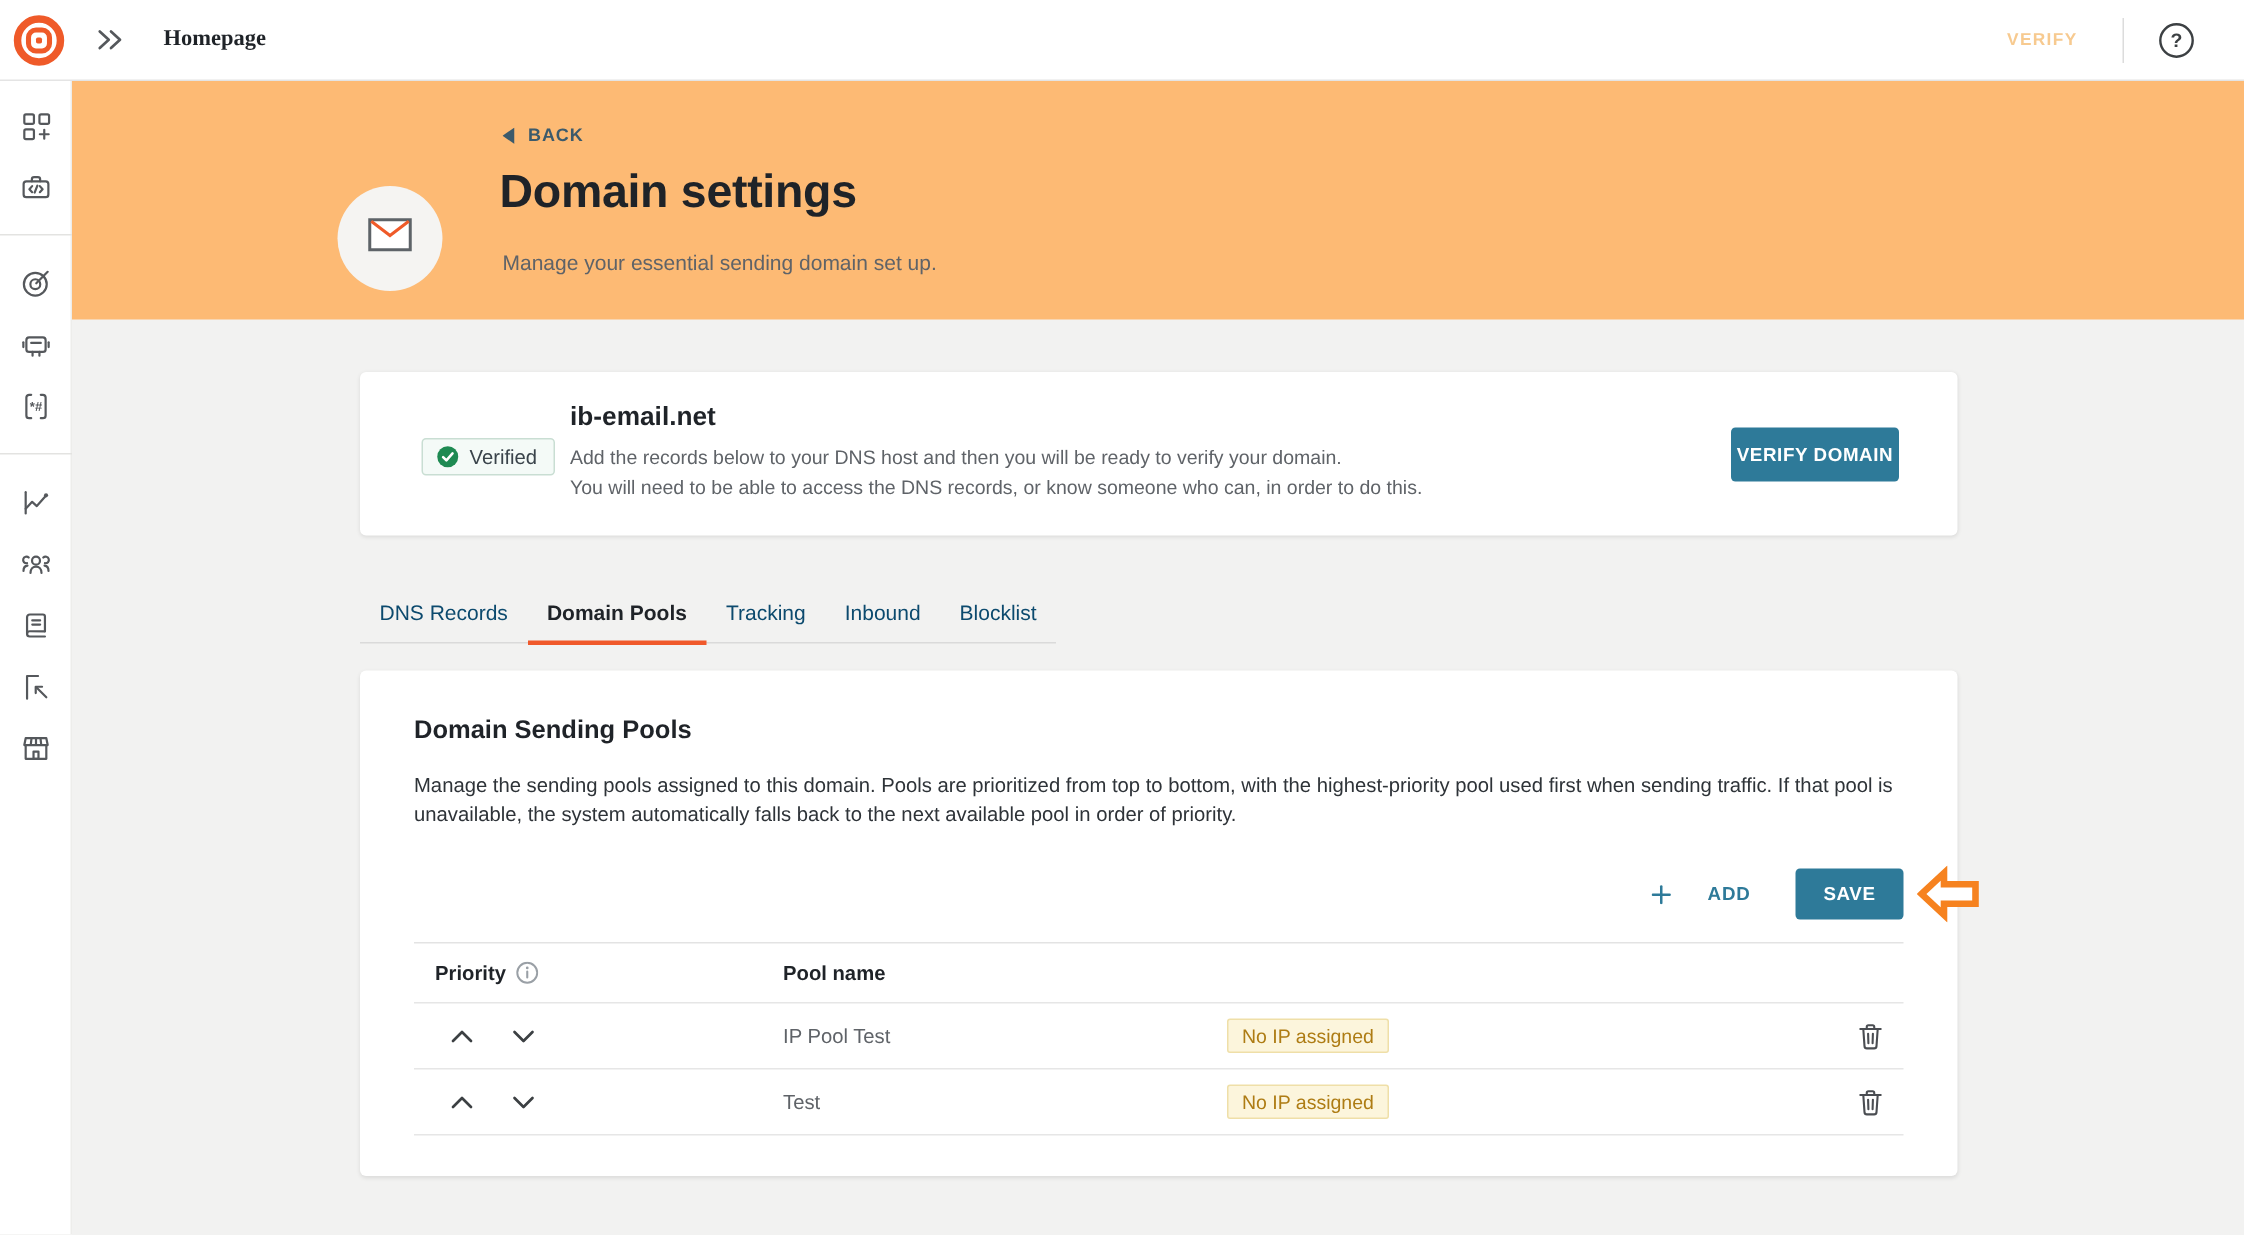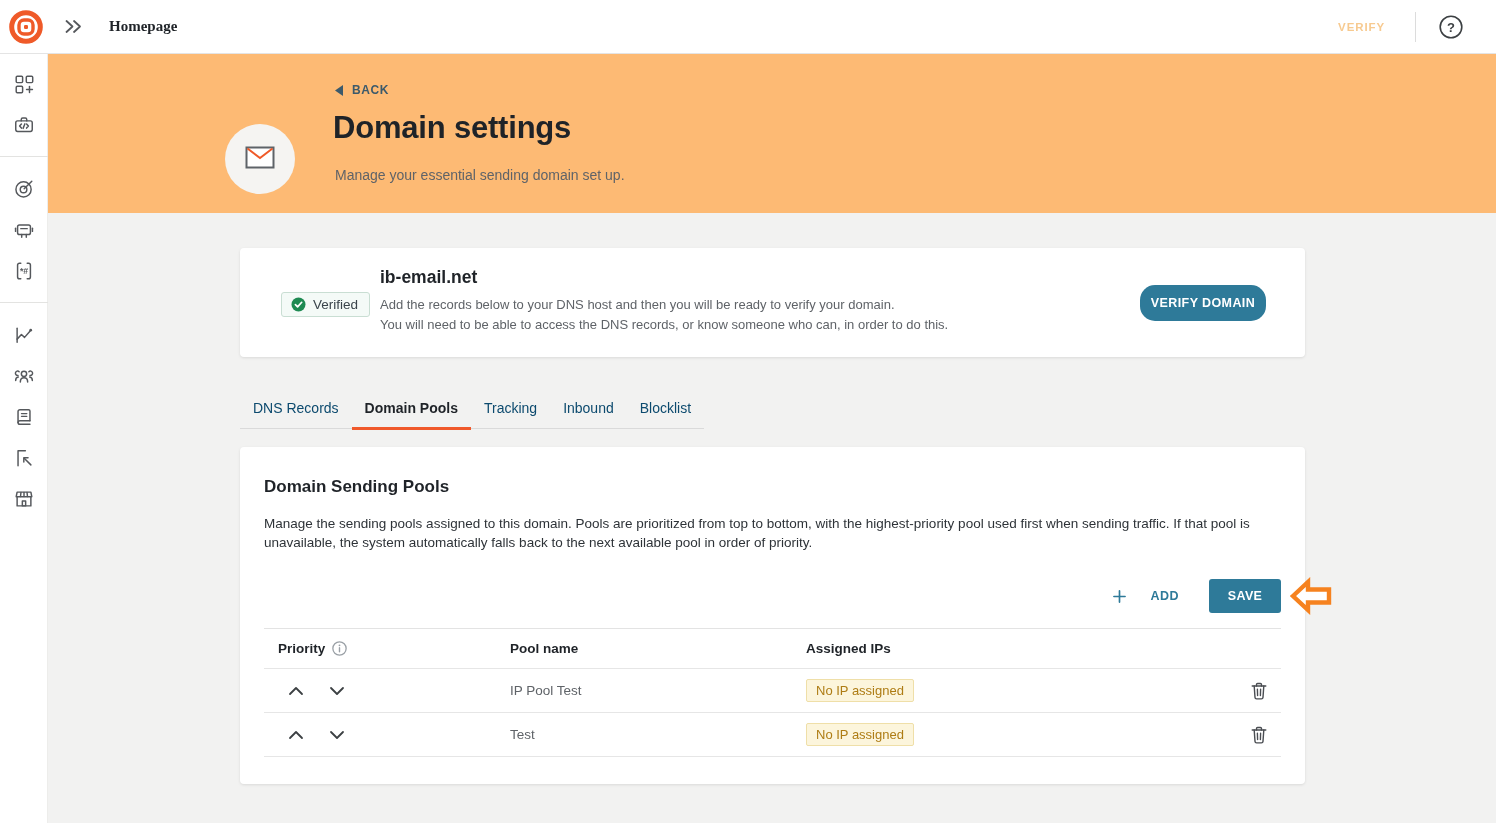--- a/index.html
+++ b/index.html
@@ -36,30 +36,30 @@
 
   .card { width:1065px; background:#fff; border-radius:4px; box-shadow:0 1px 3px rgba(0,0,0,.10); }
 
   
   .domain-card { margin-top:35px; height:109px; position:relative; }
   .verified-badge { position:absolute; left:41px; top:44px; display:flex; align-items:center; gap:7px; background:#F4FAF7; border:1px solid #C9DED3; border-radius:3px; padding:4px 11px 4px 9px; font-size:13.5px; color:#3A444B; }
   .domain-info { position:absolute; left:140px; top:19px; }
   .domain-name { font-size:17.5px; font-weight:bold; color:#1F2328; margin-bottom:7px; }
   .domain-line { font-size:13px; color:#5F6368; line-height:20px; }
   .btn-teal { background:#2E7A99; color:#fff; font-family:inherit; font-size:12.5px; font-weight:bold; letter-spacing:.4px; border:none; border-radius:3px; cursor:pointer; }
-  .verify-btn { position:absolute; right:39px; top:37px; width:126px; height:36px;border-radius:15px; }
+  .verify-btn { position:absolute; right:39px; top:37px; width:112px; height:36px; }
 
   
   .tabs { margin-top:43px; display:flex; width:fit-content; border-bottom:1px solid #DADADA; }
   .tab { padding:0 13px 12px; font-size:14px; color:#0c4a6e; cursor:pointer; position:relative; }
   .tab.active { color:#1F2328; font-weight:bold; }
   .tab.active::after { content:""; position:absolute; left:0; right:0; bottom:-2px; height:3px; background:#F0592B; }
 
   
-  .pools-card { margin-top:18px; margin-bottom:32px; padding:30px 24px 27px; position:relative; }
+  .pools-card { margin-top:18px; margin-bottom:32px; padding:30px 36px 27px; position:relative; }
   .pools-title { font-size:17px; font-weight:bold; color:#1F2328; margin-bottom:17px; }
   .pools-desc { font-size:13.5px; line-height:19px; color:#2E3338; max-width:990px; }
   .actions { display:flex; justify-content:flex-end; align-items:center; gap:30px; margin-top:27px; position:relative; }
   .add-btn { display:flex; align-items:center; gap:24px; color:#2E7A99; font-size:12.5px; font-weight:bold; letter-spacing:.5px; background:none; border:none; font-family:inherit; cursor:pointer; }
   .save-btn { width:72px; height:34px; }
   .pointer-arrow { position:absolute; right:-51px; top:-2px; }
 
   
   .pool-table { margin-top:15px; border-top:1px solid #E3E3E3; }
   .t-row { display:grid; grid-template-columns:232px 296px 1fr 44px; align-items:center; padding-left:14px; border-bottom:1px solid #E6E6E6; }
@@ -264,21 +264,20 @@
             <div class="t-row t-head">
               <div class="col-priority">
                 <span>Priority</span>
                 <svg width="15" height="15" viewBox="0 0 14 14">
                   <circle cx="7" cy="7" r="6.2" fill="none" stroke="#9AA0A6" stroke-width="1.2"></circle>
                   <line x1="7" y1="6.3" x2="7" y2="10" stroke="#9AA0A6" stroke-width="1.3" stroke-linecap="round"></line>
                   <circle cx="7" cy="4" r="0.85" fill="#9AA0A6"></circle>
                 </svg>
               </div>
               <div>Pool name</div>
-              <div>Assigned IPs</div>
               <div></div>
             </div>
 
             <div class="t-row t-body-row">
               <div class="move-cell">
                 <button class="move-btn">
                   <svg width="16" height="10" viewBox="0 0 16 10" fill="none" stroke="#3C4043" stroke-width="1.8" stroke-linecap="round" stroke-linejoin="round">
                       <polyline points="2,8 8,2 14,8"></polyline>
                     </svg>
                 </button>

